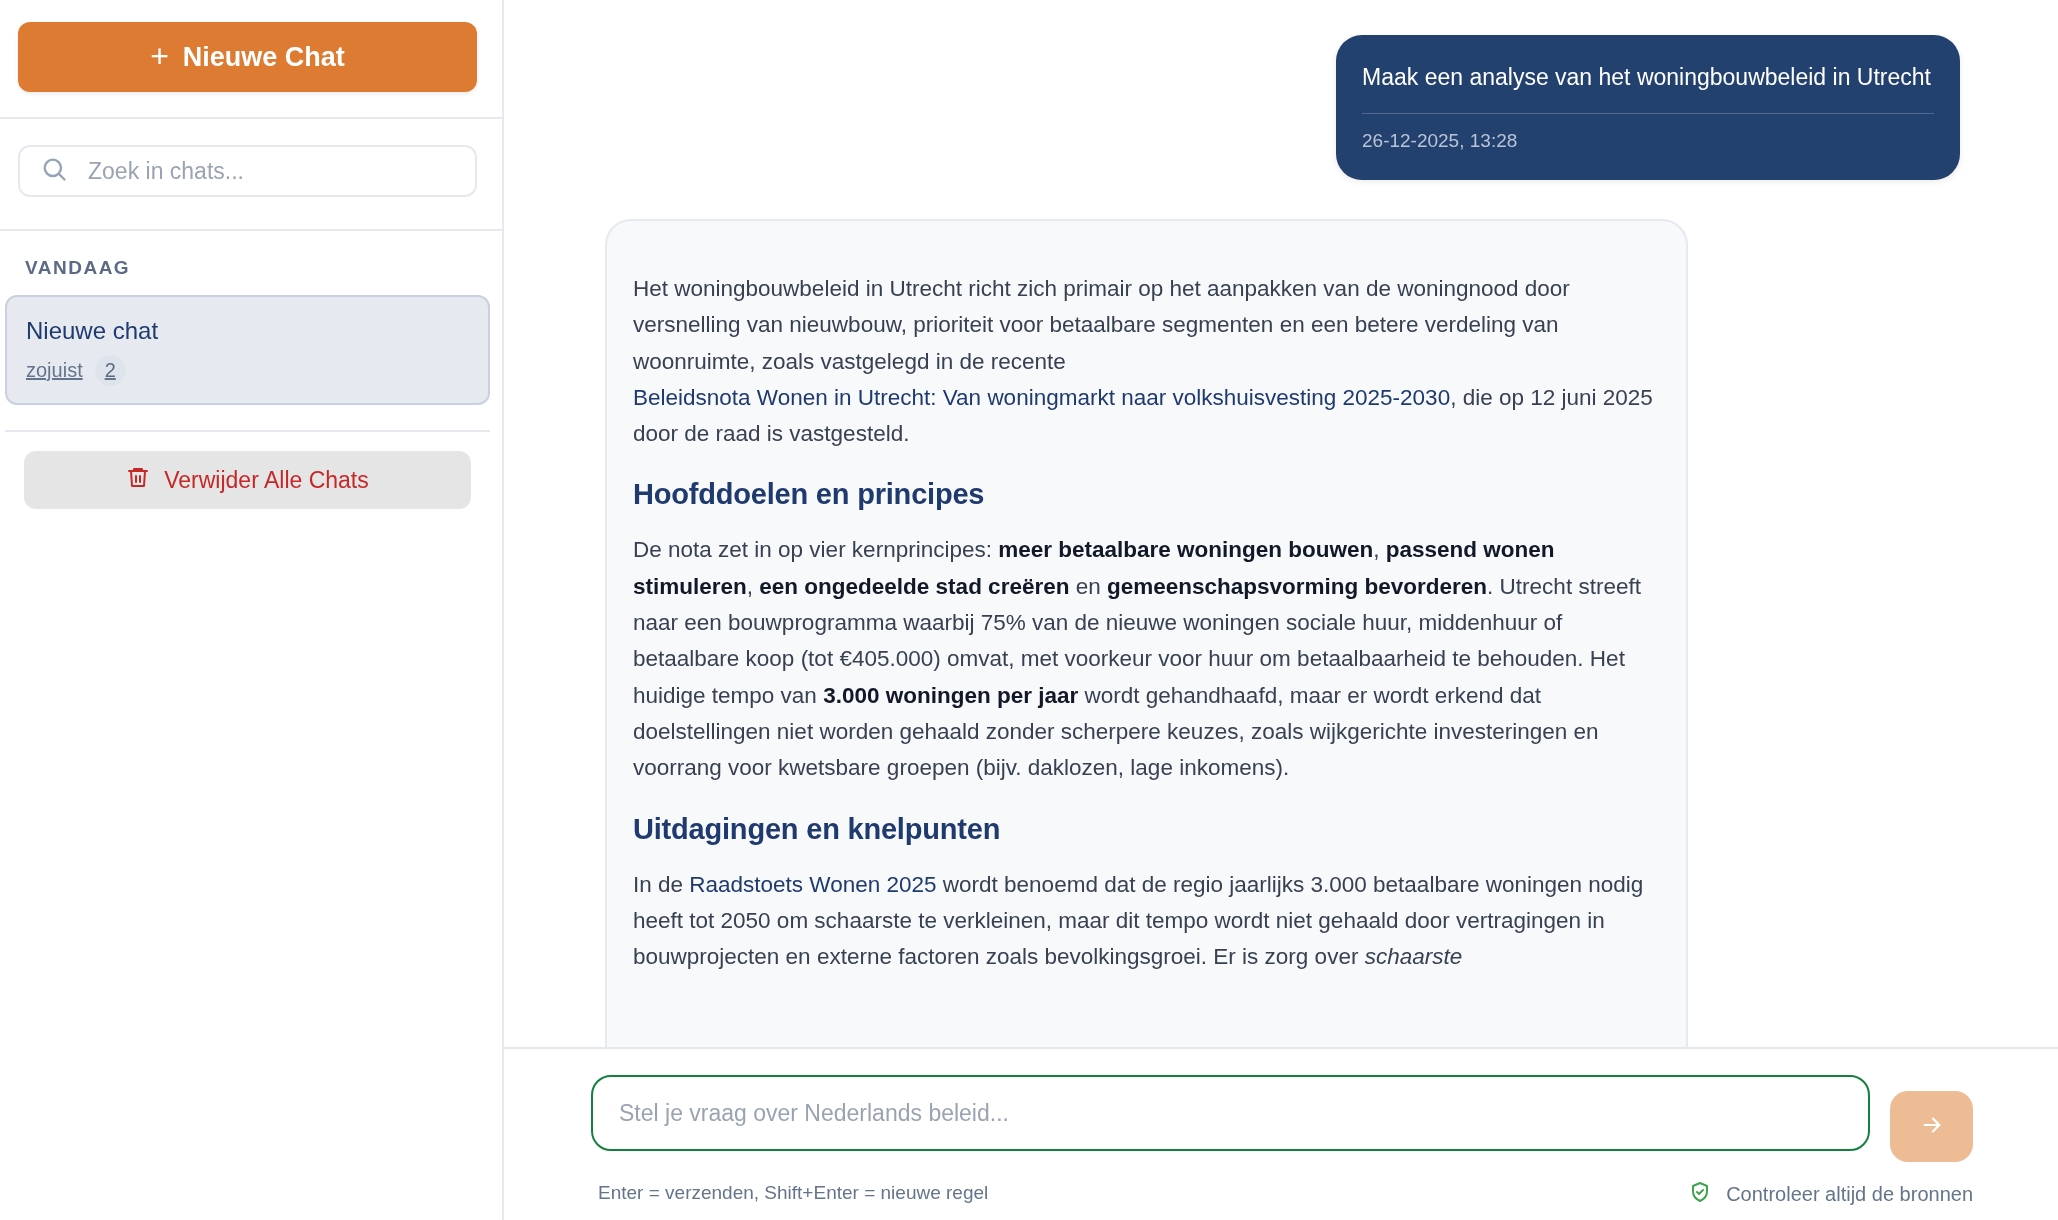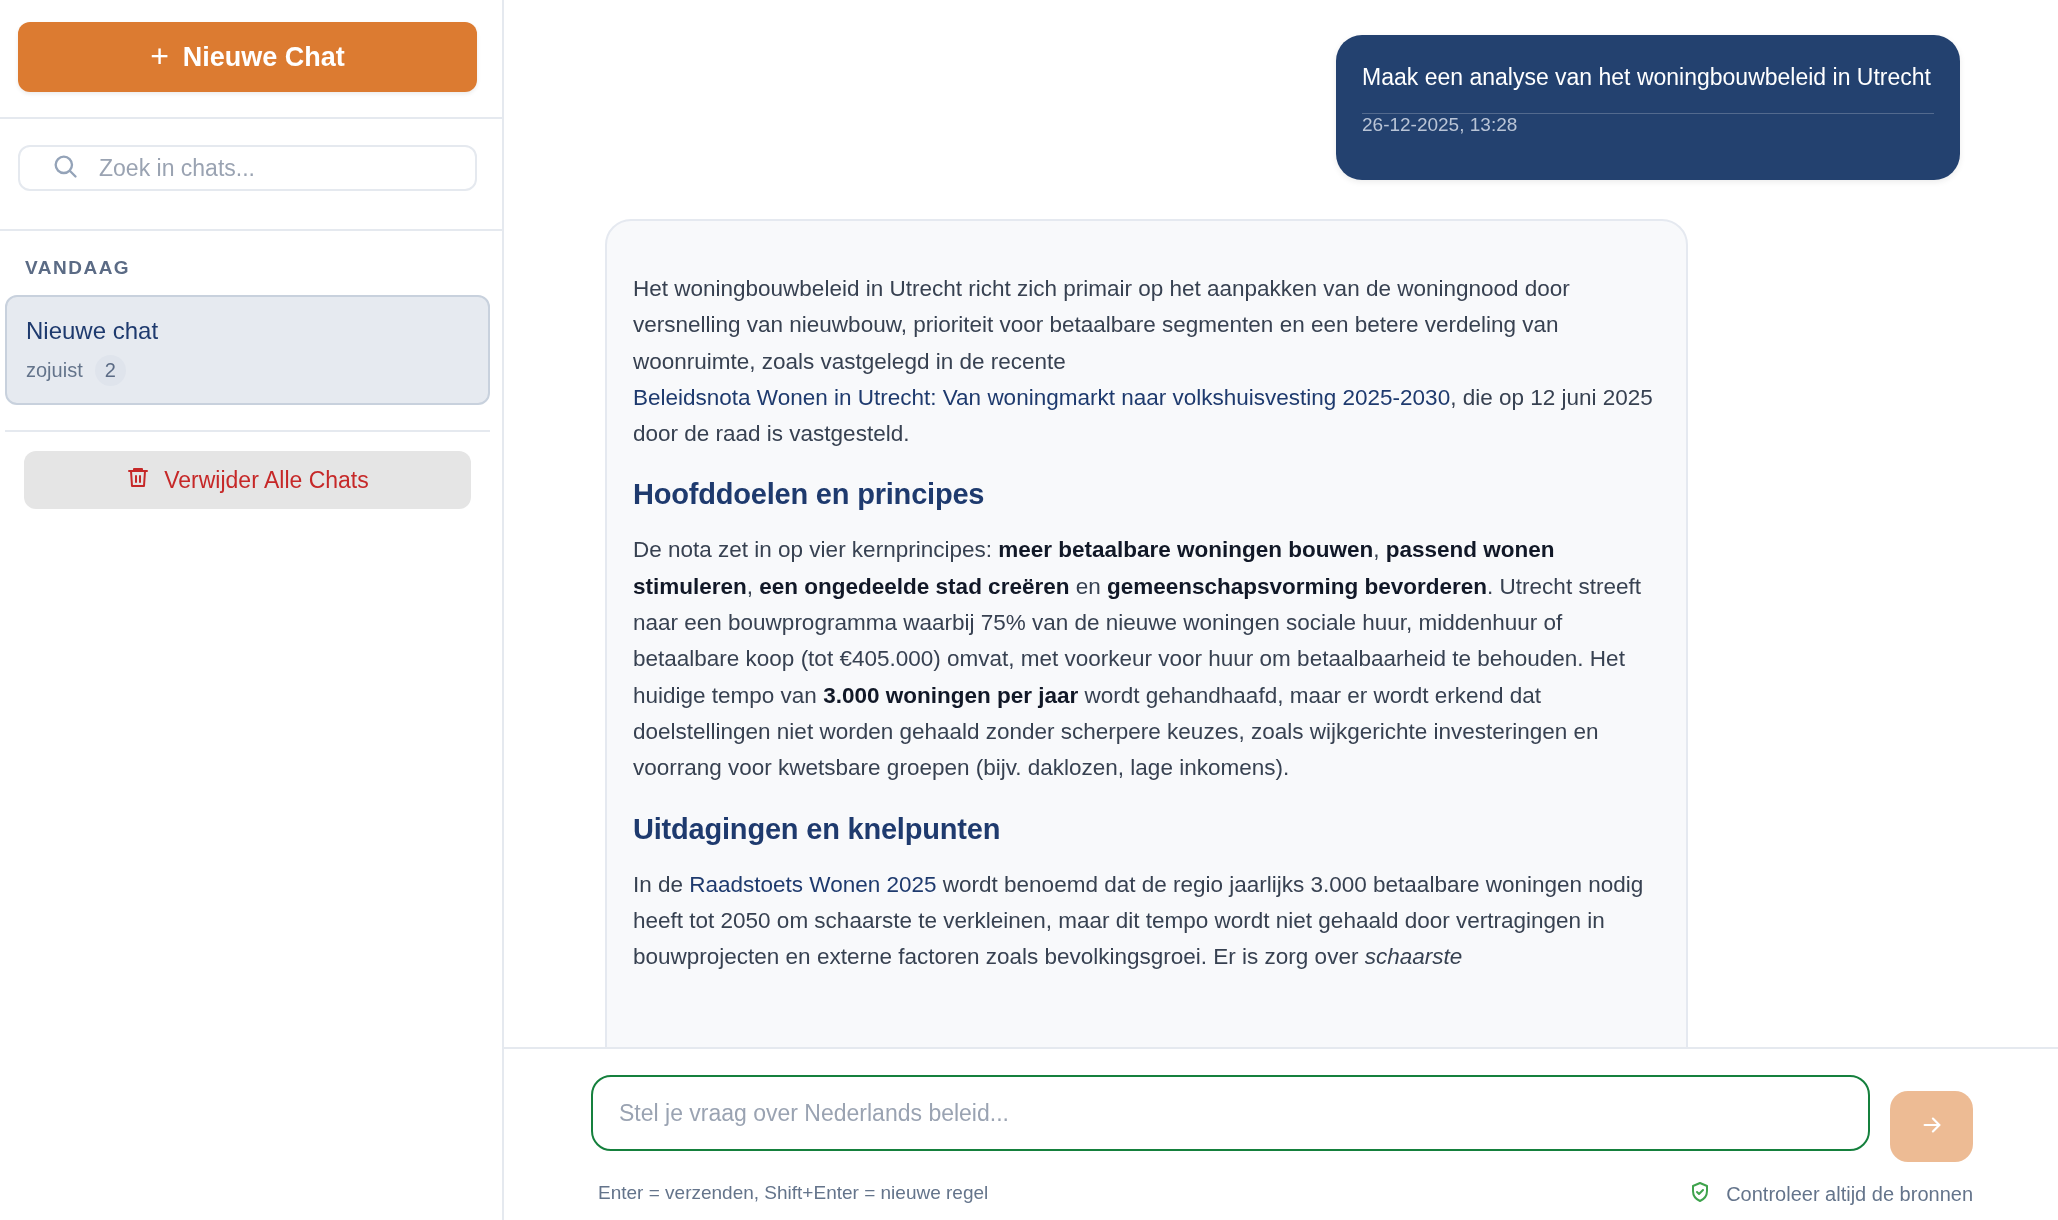--- a/index.html
+++ b/index.html
@@ -4,39 +4,39 @@
 <style>
   * { box-sizing: border-box; margin: 0; padding: 0; }
   html, body { width: 2058px; height: 1220px; overflow: hidden; background: #ffffff; font-family: "Liberation Sans", "DejaVu Sans", sans-serif; }
   .app { position: relative; width: 2058px; height: 1220px; }
 
   
   .sidebar { position: absolute; left: 0; top: 0; width: 504px; height: 1220px; border-right: 2px solid #e5e9ef; background: #fff; }
   .new-chat-btn { position: absolute; left: 18px; top: 22px; width: 459px; height: 70px; background: #dc7b31; border-radius: 12px; border: none; color: #fff; font-size: 27px; font-weight: 700; display: flex; align-items: center; justify-content: center; gap: 14px; box-shadow: 0 2px 4px rgba(0,0,0,0.08); cursor: pointer; font-family: "Liberation Sans", sans-serif; }
   .new-chat-btn .plus { font-size: 32px; font-weight: 300; line-height: 1; margin-top: -3px; }
   .sb-divider { position: absolute; height: 2px; background: #e5e9ef; }
-  .search-box { position: absolute; left: 18px; top: 145px; width: 459px; height: 46px; border: 2px solid #e5e9ef; border-radius: 12px; background: #fff; display: flex; align-items: center; padding-left: 31px; }
+  .search-box { position: absolute; left: 18px; top: 145px; width: 459px; height: 52px; border: 2px solid #e5e9ef; border-radius: 12px; background: #fff; display: flex; align-items: center; padding-left: 20px; }
   .search-box svg { width: 28px; height: 28px; flex: none; }
   .search-box input { border: none; outline: none; background: transparent; font-size: 23px; color: #374151; margin-left: 20px; width: 380px; font-family: "Liberation Sans", sans-serif; }
   .search-box input::placeholder { color: #9aa3b2; }
   .section-label { position: absolute; left: 25px; top: 257px; font-size: 19px; font-weight: 700; letter-spacing: 1.5px; color: #5b6b85; }
   .chat-item { position: absolute; left: 5px; top: 295px; width: 485px; height: 110px; background: #e6eaf0; border: 2px solid #c8d1dd; border-radius: 12px; cursor: pointer; }
   .chat-item .title { position: absolute; left: 19px; top: 20px; font-size: 24px; color: #1e3a6e; font-weight: 500; }
-  .chat-item .meta { position: absolute; left: 19px; top: 58px; display: flex; align-items: center; gap: 12px; font-size: 20px; color: #64748b; }
+  .chat-item .meta { position: absolute; left: 19px; top: 58px; display: flex; align-items: center; gap: 12px; font-size: 20px; color: #64748b; text-decoration: underline; }
   .chat-item .badge { display: inline-flex; align-items: center; justify-content: center; width: 31px; height: 31px; border-radius: 50%; background: #dfe4ec; color: #5b6b85; font-size: 20px; }
   .delete-btn { position: absolute; left: 24px; top: 451px; width: 447px; height: 58px; background: #e5e5e5; border-radius: 12px; border: none; color: #c62828; font-size: 23px; display: flex; align-items: center; justify-content: center; gap: 14px; cursor: pointer; font-family: "Liberation Sans", sans-serif; }
   .delete-btn svg { width: 24px; height: 24px; }
 
   
   .main { position: absolute; left: 504px; top: 0; width: 1554px; height: 1220px; }
   .messages { position: absolute; left: 0; top: 0; width: 1554px; height: 1190px; overflow: hidden; }
   .user-bubble { position: absolute; left: 832px; top: 35px; width: 624px; height: 145px; background: #23416f; border-radius: 26px; padding: 28px 26px 0 26px; box-shadow: 0 2px 6px rgba(0,0,0,0.08); }
   .user-bubble .text { color: #ffffff; font-size: 23px; line-height: 28px; white-space: nowrap; }
   .user-bubble .sep { height: 1px; background: rgba(255,255,255,0.22); margin-top: 22px; }
-  .user-bubble .time { color: #b9c4d6; font-size: 19px; }
+  .user-bubble .time { color: #b9c4d6; font-size: 19px; margin-top: 16px; }
 
   .assistant-card { position: absolute; left: 101px; top: 219px; width: 1083px; height: 1000px; background: #f8f9fb; border: 2px solid #e5e9f0; border-radius: 26px; padding: 50px 30px 0 26px; }
   .assistant-card h1 { font-size: 32px; font-weight: 700; color: #1e3a6e; line-height: 40px; margin-bottom: 18px; letter-spacing: -0.3px; }
   .assistant-card h2 { font-size: 29px; font-weight: 700; color: #1e3a6e; line-height: 36px; margin-top: 24px; margin-bottom: 20px; letter-spacing: -0.2px; }
   .assistant-card p { font-size: 22.5px; line-height: 36.3px; color: #374151; }
   .assistant-card a { color: #1e3a6e; text-decoration: none; }
   .assistant-card b { color: #111827; font-weight: 700; }
 
   .composer { position: absolute; left: 0; top: 1047px; width: 1554px; height: 173px; background: #fff; border-top: 2px solid #e5e9ef; }
   .composer-input { position: absolute; left: 87px; top: 26px; width: 1279px; height: 76px; border: 2px solid #15803d; border-radius: 20px; background: #fff; padding: 0 26px; display: flex; align-items: center; }

